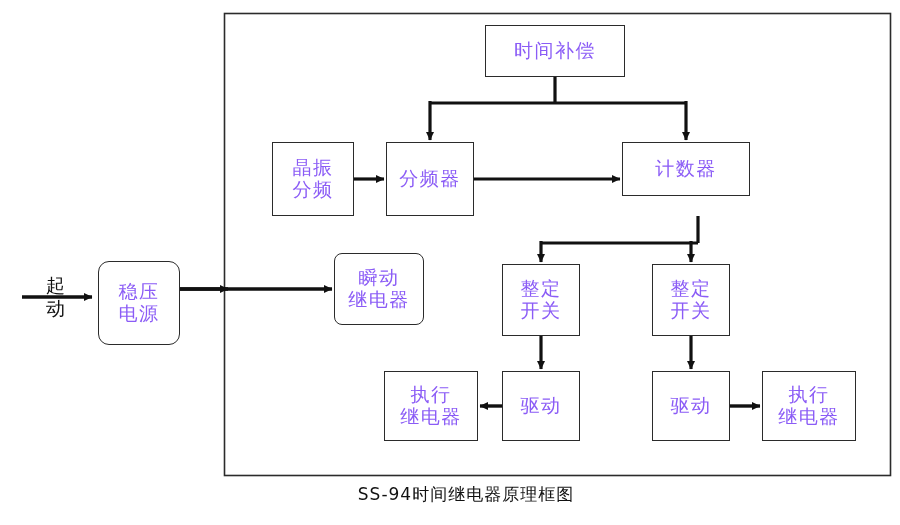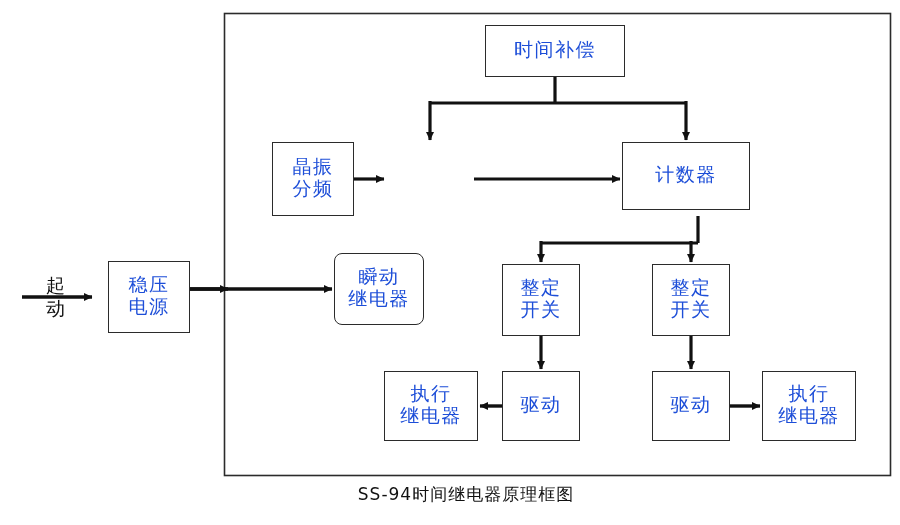--- a/index.html
+++ b/index.html
@@ -26,22 +26,22 @@
   }
   .node {
     position: absolute;
     box-sizing: border-box;
     border: 1.6px solid #2b2b2b;
     background: #ffffff;
     display: flex;
     flex-direction: column;
     align-items: center;
     justify-content: center;
-    color: #1d4ed8;
-    font-family: Liberation Mono, monospace;
+    color: #8b5cf6;
+    font-family: Liberation Serif, serif;
     font-size: 19px;
     line-height: 1.18;
     letter-spacing: 1.5px;
     white-space: nowrap;
     z-index: 3;
   }
   .node .ln {
     display: block;
   }
   .plain-label {
@@ -108,36 +108,39 @@
     <path d="M502,406 L480,406" stroke="#111111" stroke-width="3.4" fill="none" marker-end="url(#arrow)"></path>
 
     <path d="M730,406 L760,406" stroke="#111111" stroke-width="3.4" fill="none" marker-end="url(#arrow)"></path>
   </svg>
 
   <div class="plain-label" style="left:34px; top:255px; width:44px; height:84px;">
     <span class="ln">起</span>
     <span class="ln">动</span>
   </div>
 
-  <div class="node" style="left:108px; top:261px; width:82px; height:72px;">
+  <div class="node" style="left:98px; top:261px; width:82px; height:84px;border-radius:11px;">
     <span class="ln">稳压</span>
     <span class="ln">电源</span>
   </div>
 
   <div class="node" style="left:485px; top:25px; width:140px; height:52px;">
     <span class="ln">时间补偿</span>
   </div>
 
   <div class="node" style="left:272px; top:142px; width:82px; height:74px;justify-content:center;">
     <span class="ln">晶振</span>
     <span class="ln">分频</span>
   </div>
 
+  <div class="node" style="left:386px; top:142px; width:88px; height:74px;">
+    <span class="ln">分频器</span>
+  </div>
 
-  <div class="node" style="left:622px; top:142px; width:128px; height:68px;">
+  <div class="node" style="left:622px; top:142px; width:128px; height:54px;">
     <span class="ln">计数器</span>
   </div>
 
   <div class="node" style="left:334px; top:253px; width:90px; height:72px;border-radius:8px;">
     <span class="ln">瞬动</span>
     <span class="ln">继电器</span>
   </div>
 
   <div class="node" style="left:502px; top:264px; width:78px; height:72px;">
     <span class="ln">整定</span>

